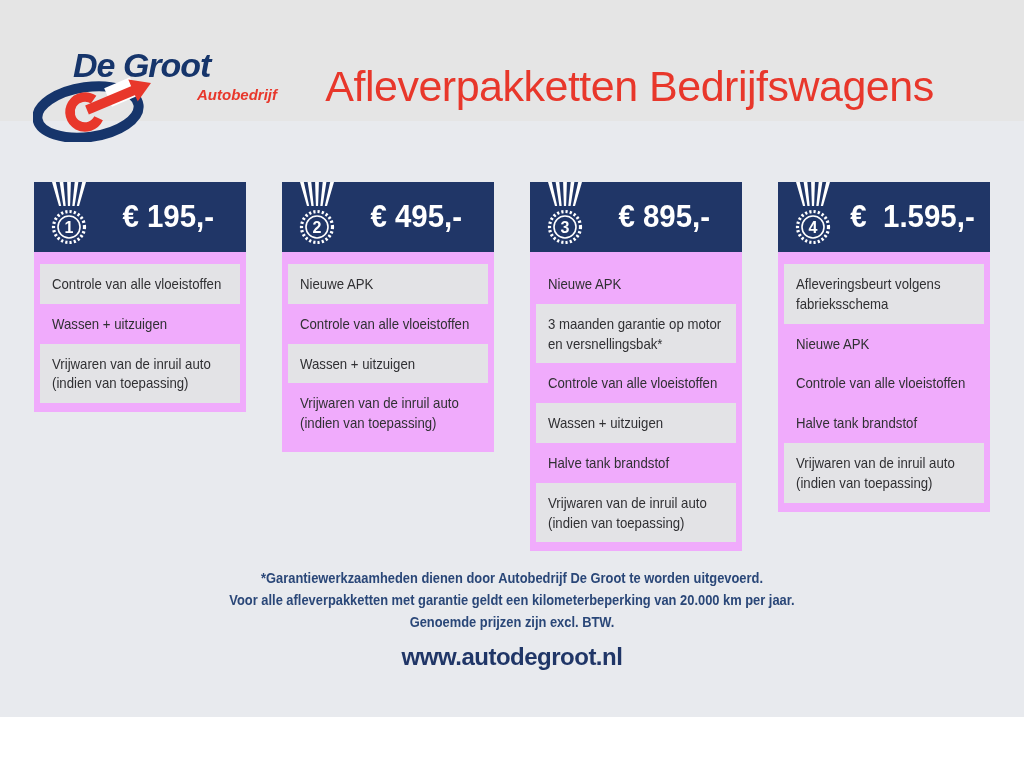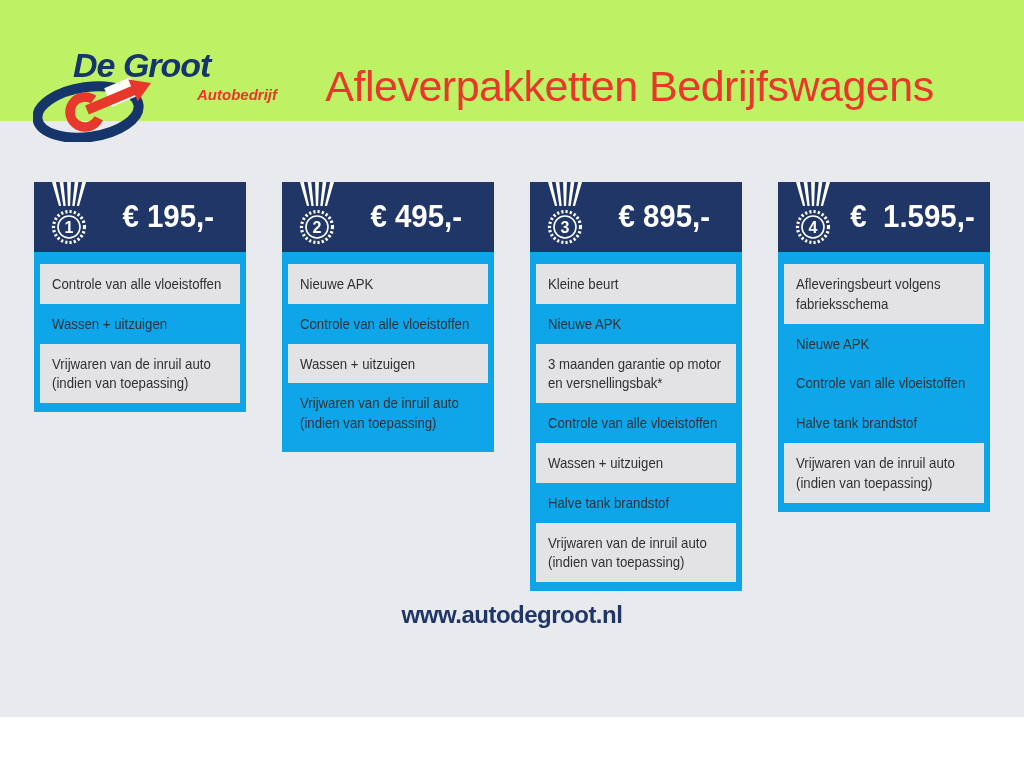--- a/index.html
+++ b/index.html
@@ -1,39 +1,39 @@
 <!DOCTYPE html>
 <html><head>
 <meta charset="utf-8">
 <style>
   html,body{margin:0;padding:0;}
   body{
     width:1024px;height:768px;overflow:hidden;background:#ffffff;
     font-family:"Liberation Sans",sans-serif;
   }
   
-  .top{position:relative;height:121px;background:#bef264;}
+  .top{position:relative;height:121px;background:#e5e5e5;}
   .logo{position:absolute;left:33px;top:46px;width:215px;height:96px;}
   .logo-name{position:absolute;left:40px;top:0;font-size:34px;font-weight:bold;font-style:italic;
     color:#16356b;letter-spacing:-1px;white-space:nowrap;}
   .logo-sub{position:absolute;left:116px;top:40px;font-size:15px;font-weight:bold;font-style:italic;
     color:#e8372b;white-space:nowrap;margin-left:48px;}
   .logo-mark{position:absolute;left:0;top:30px;}
   .page-title{position:absolute;left:245px;right:10px;top:62px;text-align:center;
     color:#e8372b;font-size:43px;letter-spacing:-0.5px;white-space:nowrap;}
   
   .main{height:596px;background:#e8eaee;box-sizing:border-box;padding:61px 34px 0 34px;}
   .packages{display:flex;gap:36px;align-items:flex-start;}
   .package{flex:1;min-width:0;}
   .pkg-header{position:relative;height:70px;background:#203667;display:flex;align-items:center;
     justify-content:center;padding-left:56px;box-sizing:border-box;}
   .medal{position:absolute;left:5px;top:0;}
   .price{color:#ffffff;font-size:31px;font-weight:bold;white-space:pre;letter-spacing:0;
     transform:scaleX(.95);transform-origin:50% 50%;}
-  .card{background:#0ea5e9;padding:12px 6px 9px 6px;}
+  .card{background:#f0abfc;padding:12px 6px 9px 6px;}
   .row{padding:10px 12px;line-height:1.32;color:#303033;font-size:15px;}
   .row.alt{background:#e3e3e6;}
   .row-text{display:inline-block;transform:scaleX(.88);transform-origin:0 50%;white-space:pre;}
   
   .footnotes{margin-top:16px;text-align:center;color:#2a4778;font-weight:bold;font-size:14px;
     line-height:22px;}
   .footnote-line{transform:scaleX(.92);transform-origin:50% 50%;white-space:nowrap;}
   .website{margin-top:10px;text-align:center;color:#203667;font-weight:bold;font-size:24px;
     letter-spacing:-0.5px;}
   .bottom-strip{height:22px;background:#ffffff;}
@@ -119,21 +119,20 @@
           <polygon points="35.7,0 39.4,0 35.6,24 33.3,24"></polygon>
           <polygon points="43.2,0 47,0 40,24 37.8,24"></polygon>
         </g>
         <circle cx="30" cy="45" r="15.5" fill="none" stroke="#ffffff" stroke-width="3.2" stroke-dasharray="2.2 2.1"></circle>
         <circle cx="30" cy="45" r="11" fill="none" stroke="#ffffff" stroke-width="1.6"></circle>
         <text x="30" y="50.5" text-anchor="middle" font-size="16" font-weight="bold" font-family="Liberation Sans, sans-serif" fill="#ffffff">3</text>
       </svg>
       <div class="price">€ 895,-</div>
     </div>
     <div class="card">
-          <div class="row alt"><span class="row-text">Kleine beurt</span></div>
           <div class="row"><span class="row-text">Nieuwe APK</span></div>
           <div class="row alt"><span class="row-text">3 maanden garantie op motor
 en versnellingsbak*</span></div>
           <div class="row"><span class="row-text">Controle van alle vloeistoffen</span></div>
           <div class="row alt"><span class="row-text">Wassen + uitzuigen</span></div>
           <div class="row"><span class="row-text">Halve tank brandstof</span></div>
           <div class="row alt"><span class="row-text">Vrijwaren van de inruil auto
 (indien van toepassing)</span></div>
         </div>
   </div>
@@ -159,17 +158,22 @@
 fabrieksschema</span></div>
           <div class="row"><span class="row-text">Nieuwe APK</span></div>
           <div class="row"><span class="row-text">Controle van alle vloeistoffen</span></div>
           <div class="row"><span class="row-text">Halve tank brandstof</span></div>
           <div class="row alt"><span class="row-text">Vrijwaren van de inruil auto
 (indien van toepassing)</span></div>
         </div>
   </div>
 </div>
 
+  <div class="footnotes">
+    <div class="footnote-line">*Garantiewerkzaamheden dienen door Autobedrijf De Groot te worden uitgevoerd.</div>
+    <div class="footnote-line">Voor alle afleverpakketten met garantie geldt een kilometerbeperking van 20.000 km per jaar.</div>
+    <div class="footnote-line">Genoemde prijzen zijn excl. BTW.</div>
+  </div>
 
   <div class="website">www.autodegroot.nl</div>
 </div>
 
 <div class="bottom-strip"></div>
 
 </body></html>

